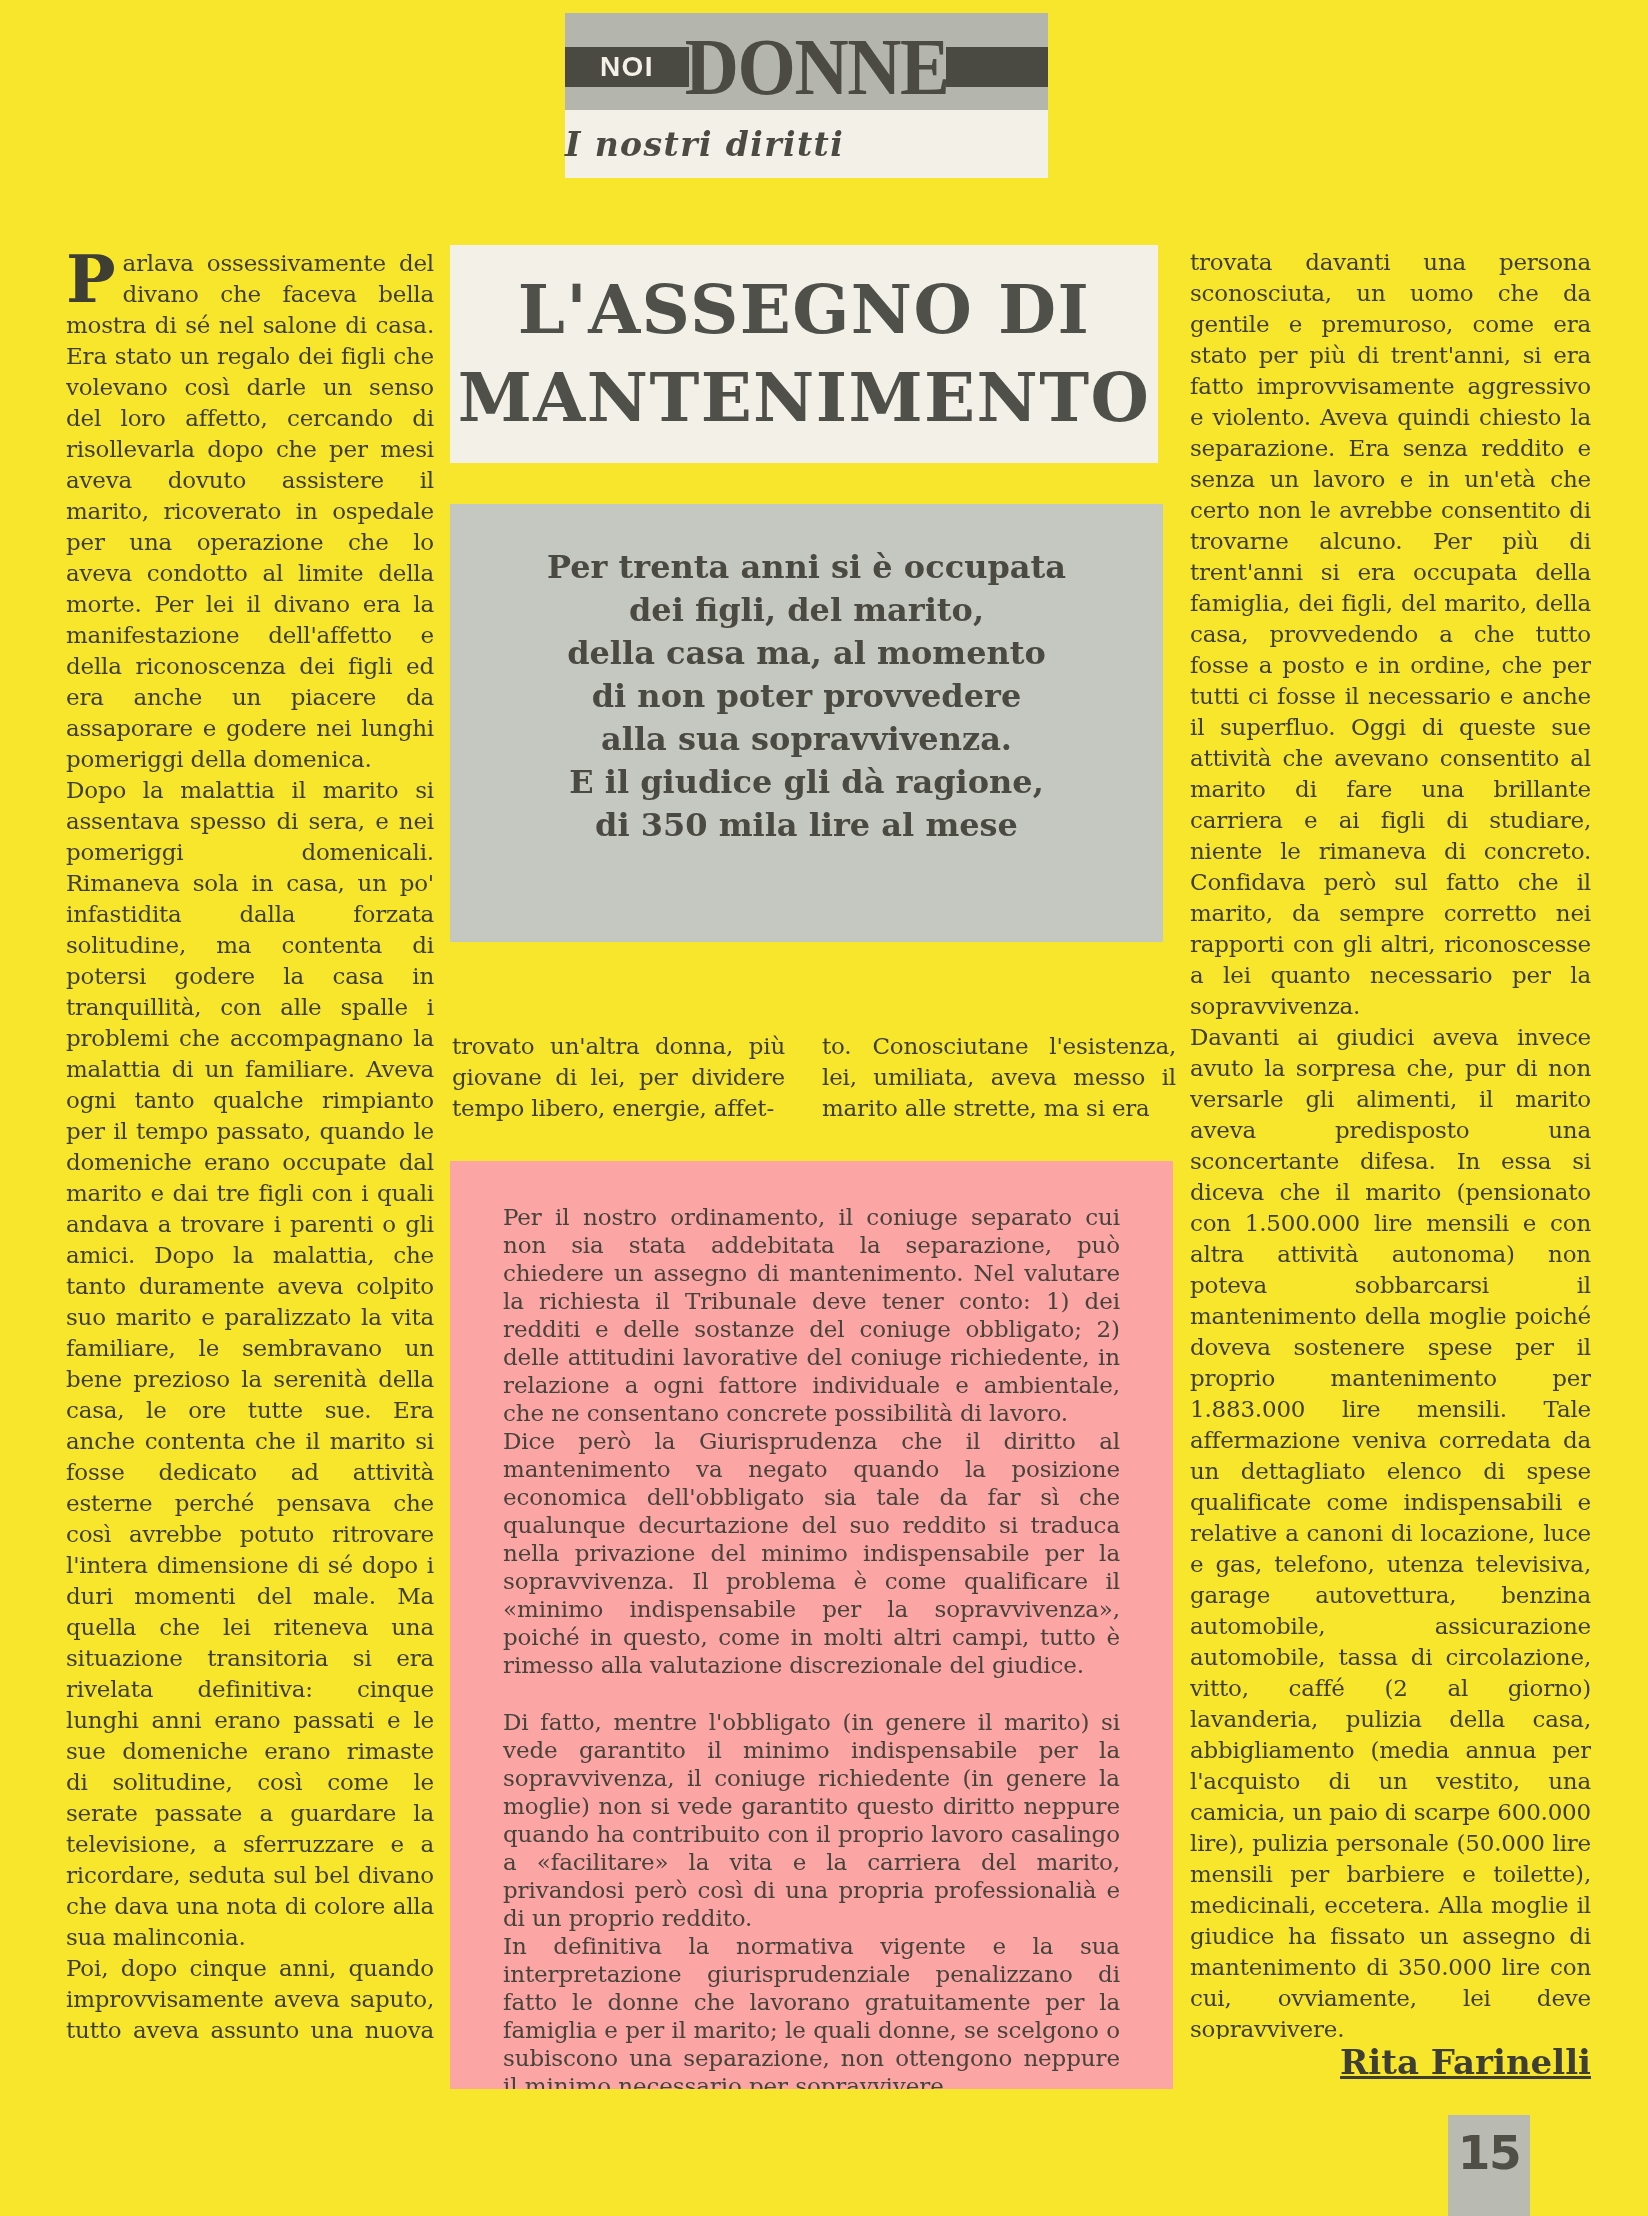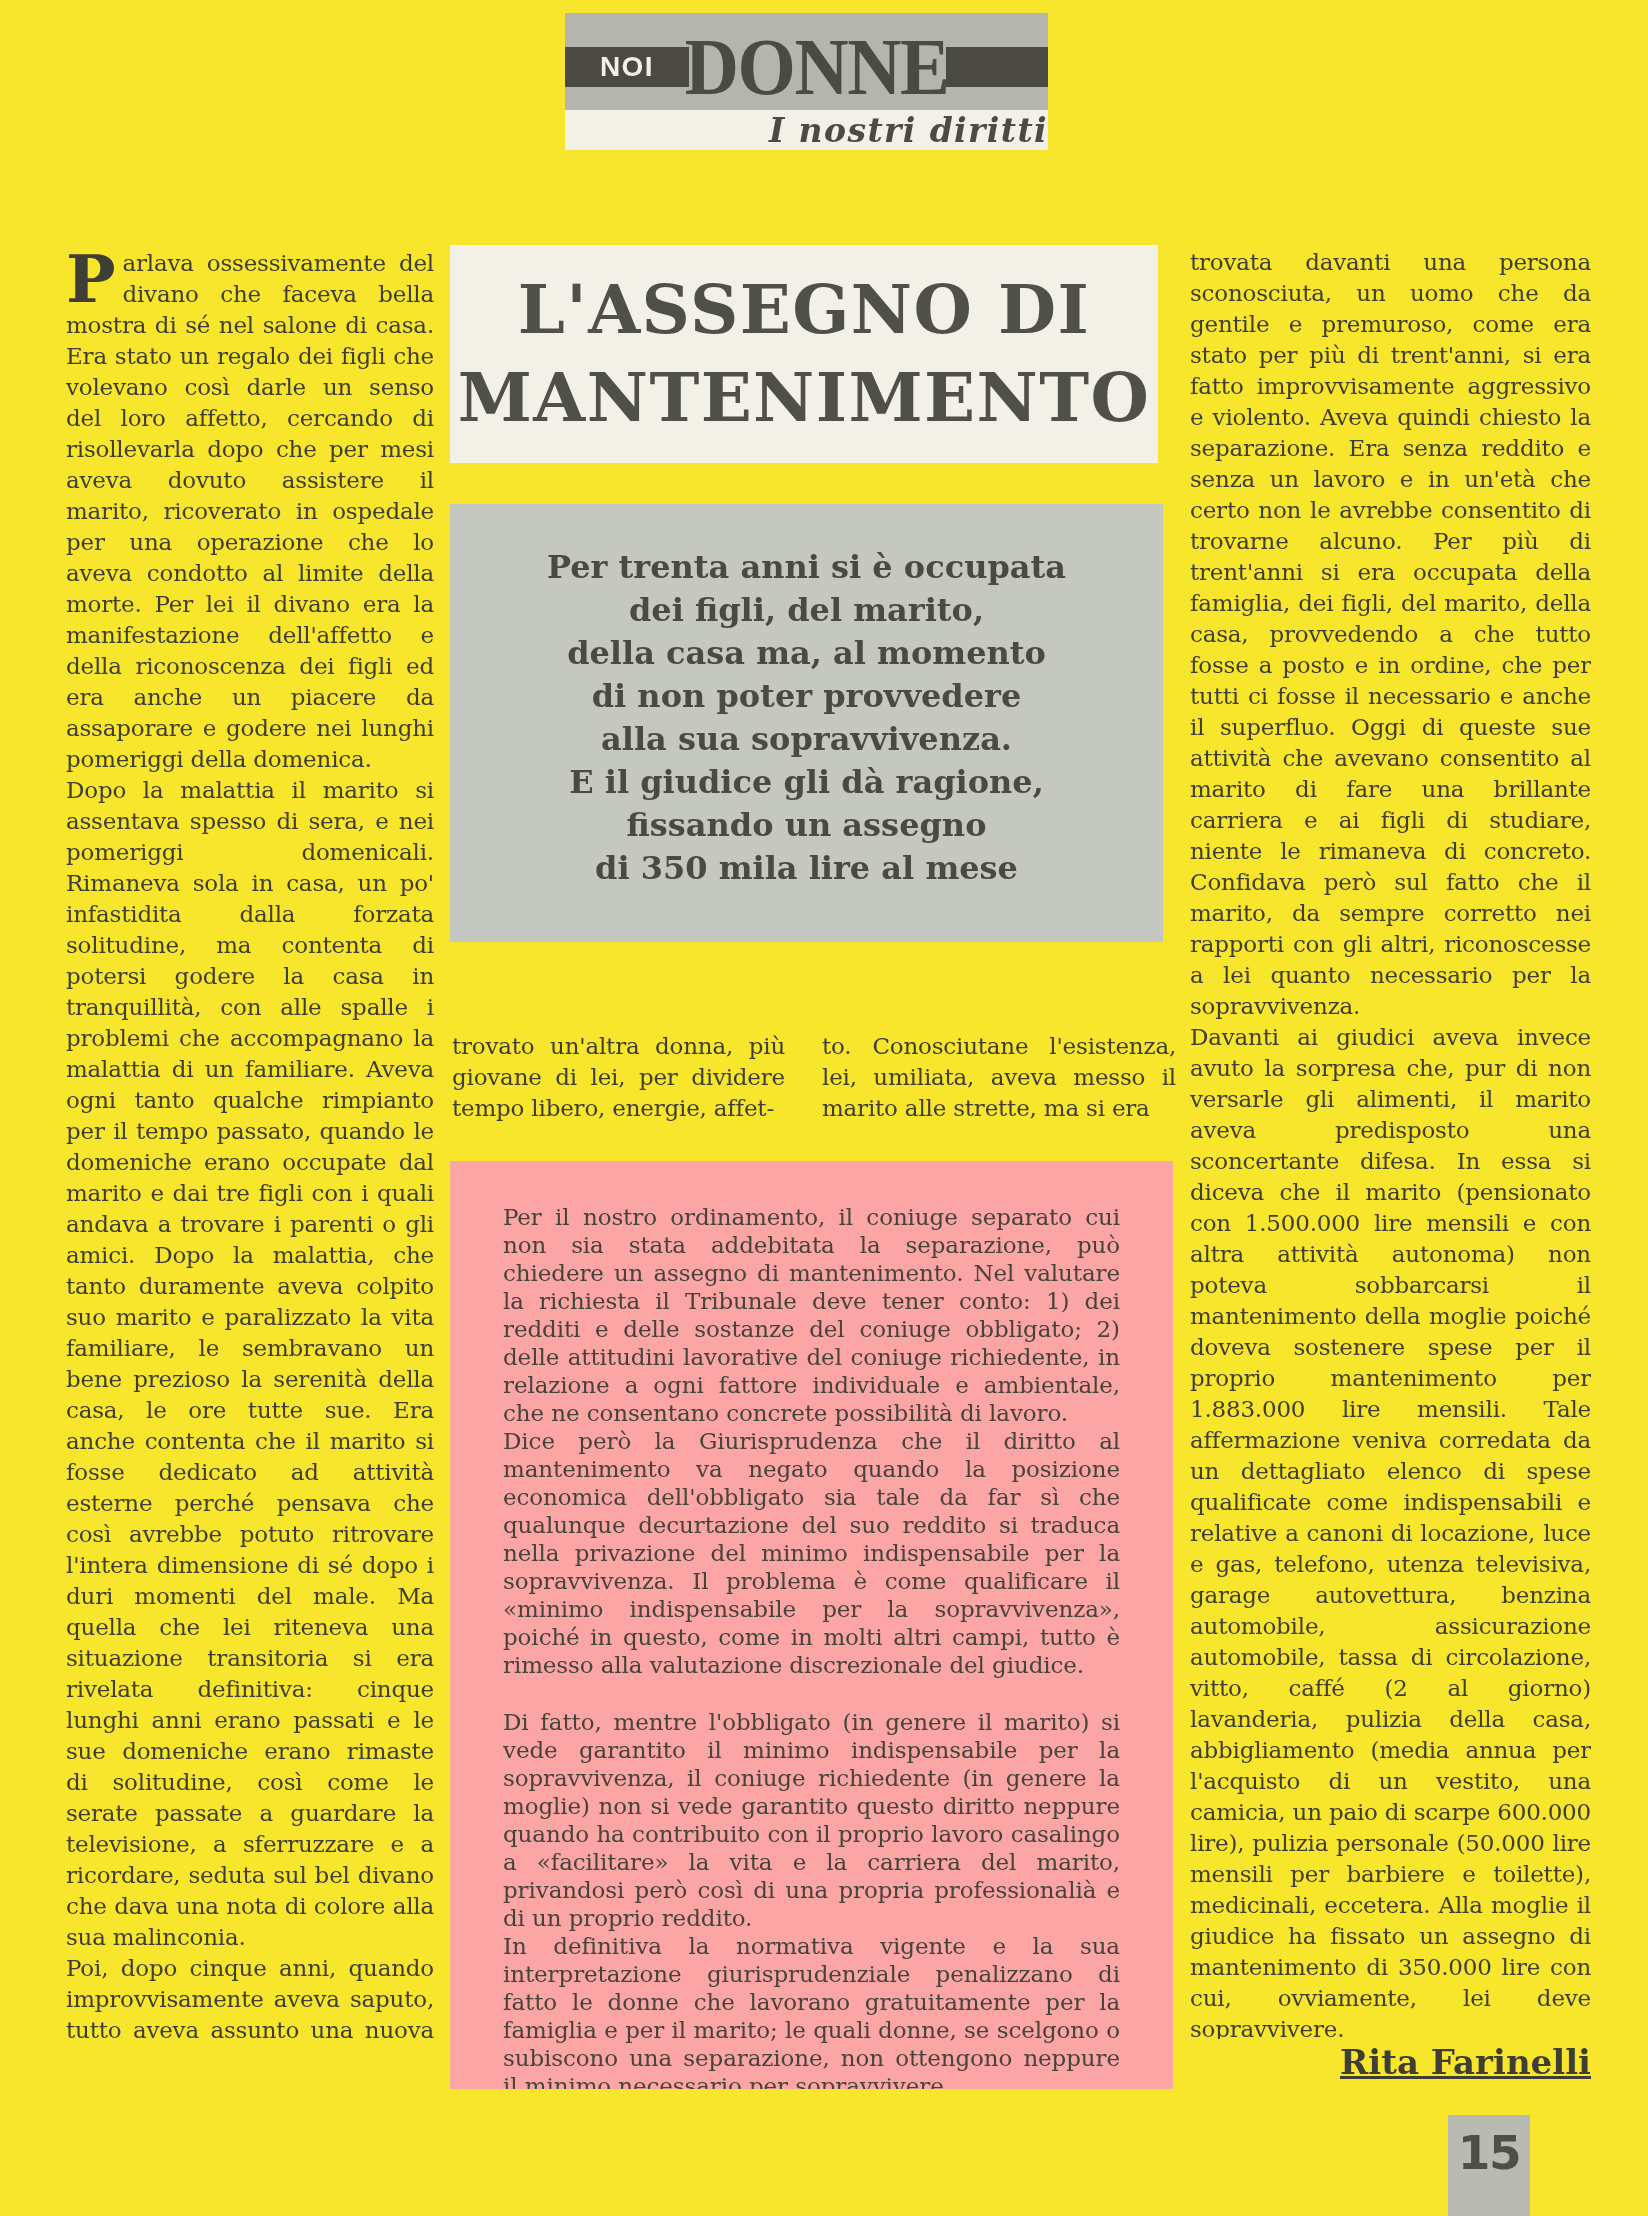--- a/index.html
+++ b/index.html
@@ -32,23 +32,23 @@
   .donne-text{
     font-family:"Liberation Serif", serif;
     font-weight:bold;font-size:75px;line-height:70px;
     color:#4b4b44;letter-spacing:-1.4px;
     transform:scaleY(1.08);
   }
   .bar-right{
     background:#4a4a42;height:40px;width:103px;margin-left:-2.8px;
   }
   .hdr-white{
-    position:absolute;left:565px;top:110px;width:483px;height:40px;
+    position:absolute;left:565px;top:110px;width:483px;height:68px;
     background:#f3f1e7;
-    display:flex;align-items:center;justify-content:flex-end;
+    display:flex;align-items:center;justify-content:flex-start;
   }
   .section-text{
     font-style:italic;font-weight:bold;font-size:33px;color:#4b4b44;
     letter-spacing:1.4px;
   }
   
   .title-box{
     position:absolute;left:450px;top:245px;width:708px;height:218px;
     background:#f3f1e7;text-align:center;
   }
@@ -143,21 +143,20 @@
   </div>
 
   <div class="lede-box">
     <div class="lede-inner">
       <div class="lede-line">Per trenta anni si è occupata</div>
       <div class="lede-line">dei figli, del marito,</div>
       <div class="lede-line">della casa ma, al momento</div>
       <div class="lede-line">di non poter provvedere</div>
       <div class="lede-line">alla sua sopravvivenza.</div>
       <div class="lede-line">E il giudice gli dà ragione,</div>
-      <div class="lede-line">fissando un assegno</div>
       <div class="lede-line">di 350 mila lire al mese</div>
     </div>
   </div>
 
   <div class="left-col bodytext">
     <p>
       <span class="dropcap">P</span><span>arlava ossessivamente del divano che faceva bella mostra di sé nel salone di casa. Era stato un regalo dei figli che volevano così darle un senso del loro affetto, cercando di risollevarla dopo che per mesi aveva dovuto assistere il marito, ricoverato in ospedale per una operazione che lo aveva condotto al limite della morte. Per lei il divano era la manifestazione dell'affetto e della riconoscenza dei figli ed era anche un piacere da assaporare e godere nei lunghi pomeriggi della domenica.</span>
     </p>
     <p>Dopo la malattia il marito si assentava spesso di sera, e nei pomeriggi domenicali. Rimaneva sola in casa, un po' infastidita dalla forzata solitudine, ma contenta di potersi godere la casa in tranquillità, con alle spalle i problemi che accompagnano la malattia di un familiare. Aveva ogni tanto qualche rimpianto per il tempo passato, quando le domeniche erano occupate dal marito e dai tre figli con i quali andava a trovare i parenti o gli amici. Dopo la malattia, che tanto duramente aveva colpito suo marito e paralizzato la vita familiare, le sembravano un bene prezioso la serenità della casa, le ore tutte sue. Era anche contenta che il marito si fosse dedicato ad attività esterne perché pensava che così avrebbe potuto ritrovare l'intera dimensione di sé dopo i duri momenti del male. Ma quella che lei riteneva una situazione transitoria si era rivelata definitiva: cinque lunghi anni erano passati e le sue domeniche erano rimaste di solitudine, così come le serate passate a guardare la televisione, a sferruzzare e a ricordare, seduta sul bel divano che dava una nota di colore alla sua malinconia.</p>
     <p>Poi, dopo cinque anni, quando improvvisamente aveva saputo, tutto aveva assunto una nuova dimensione e anche il divano era divenuto il tragico elemento che rendeva tangibile il suo sentirsi sola. Il marito, nell'ansia di riprendere a vivere, aveva</p>

